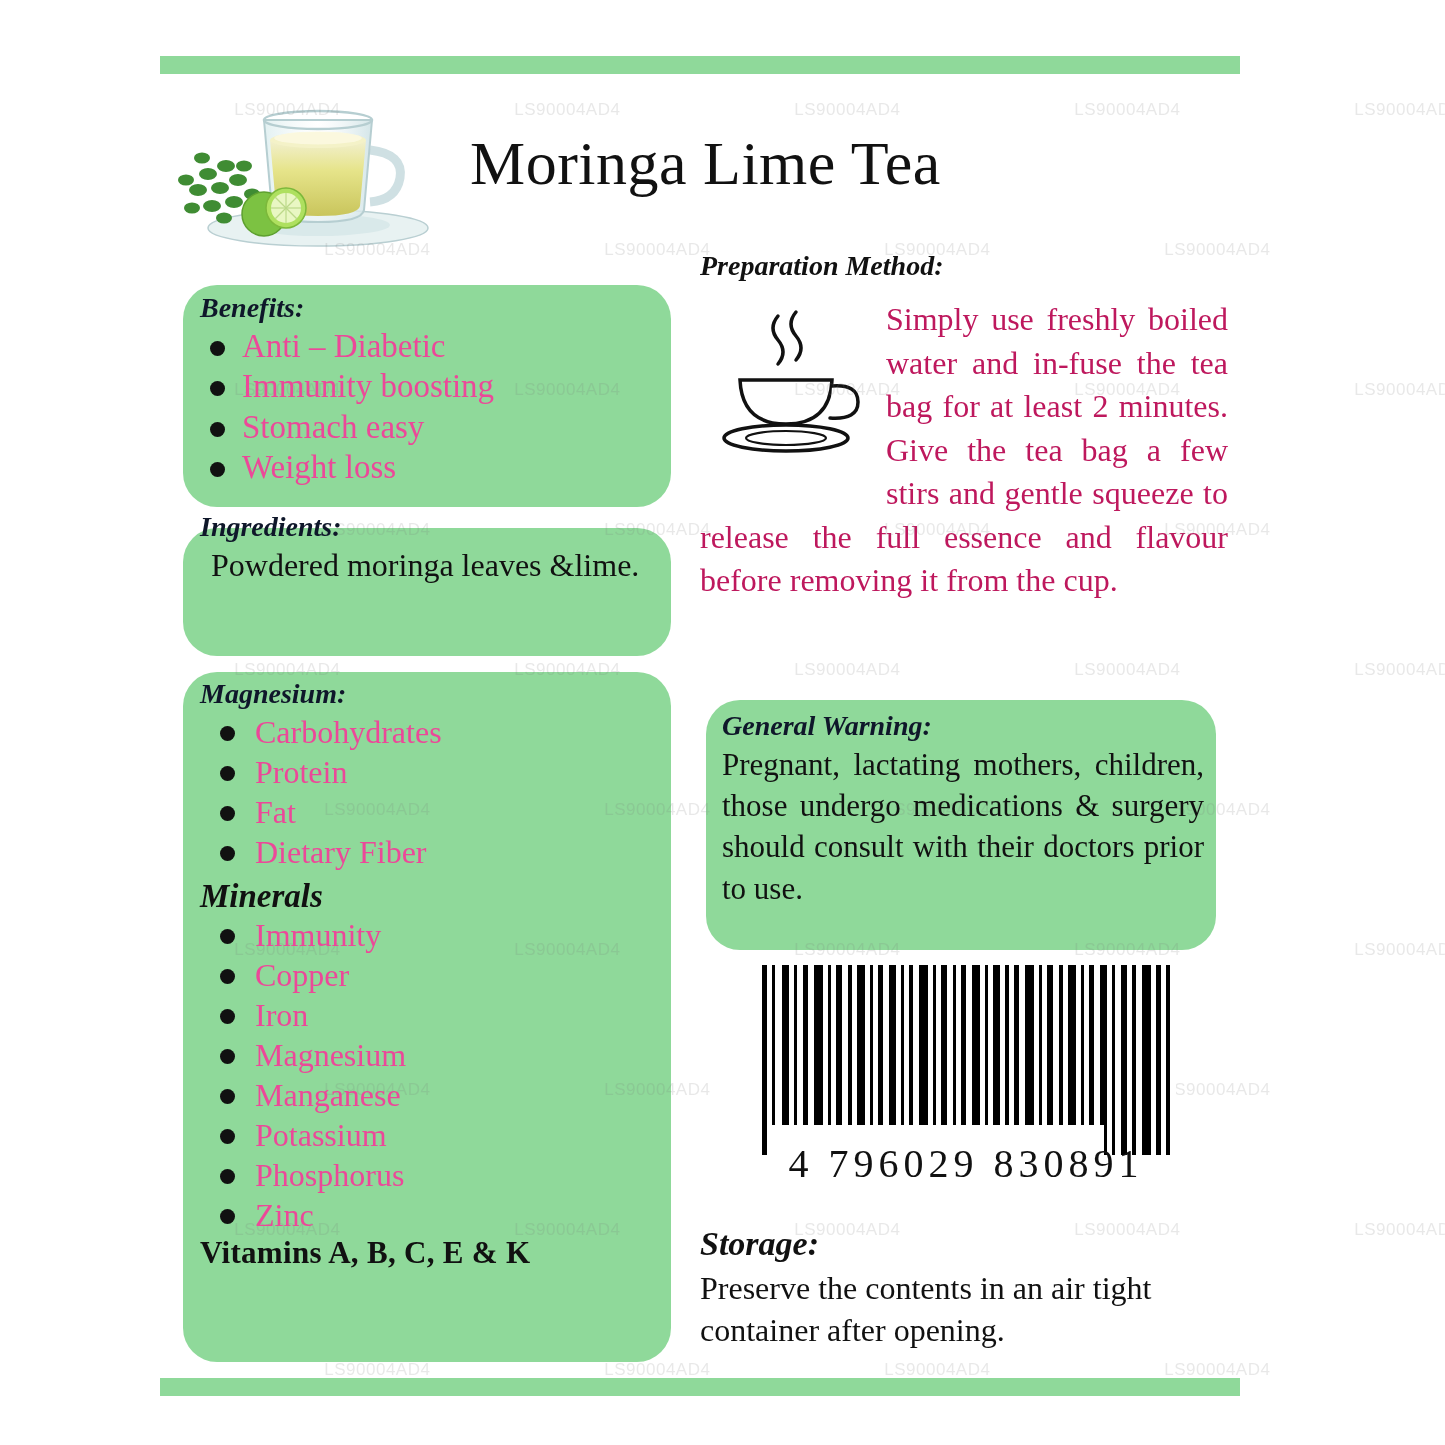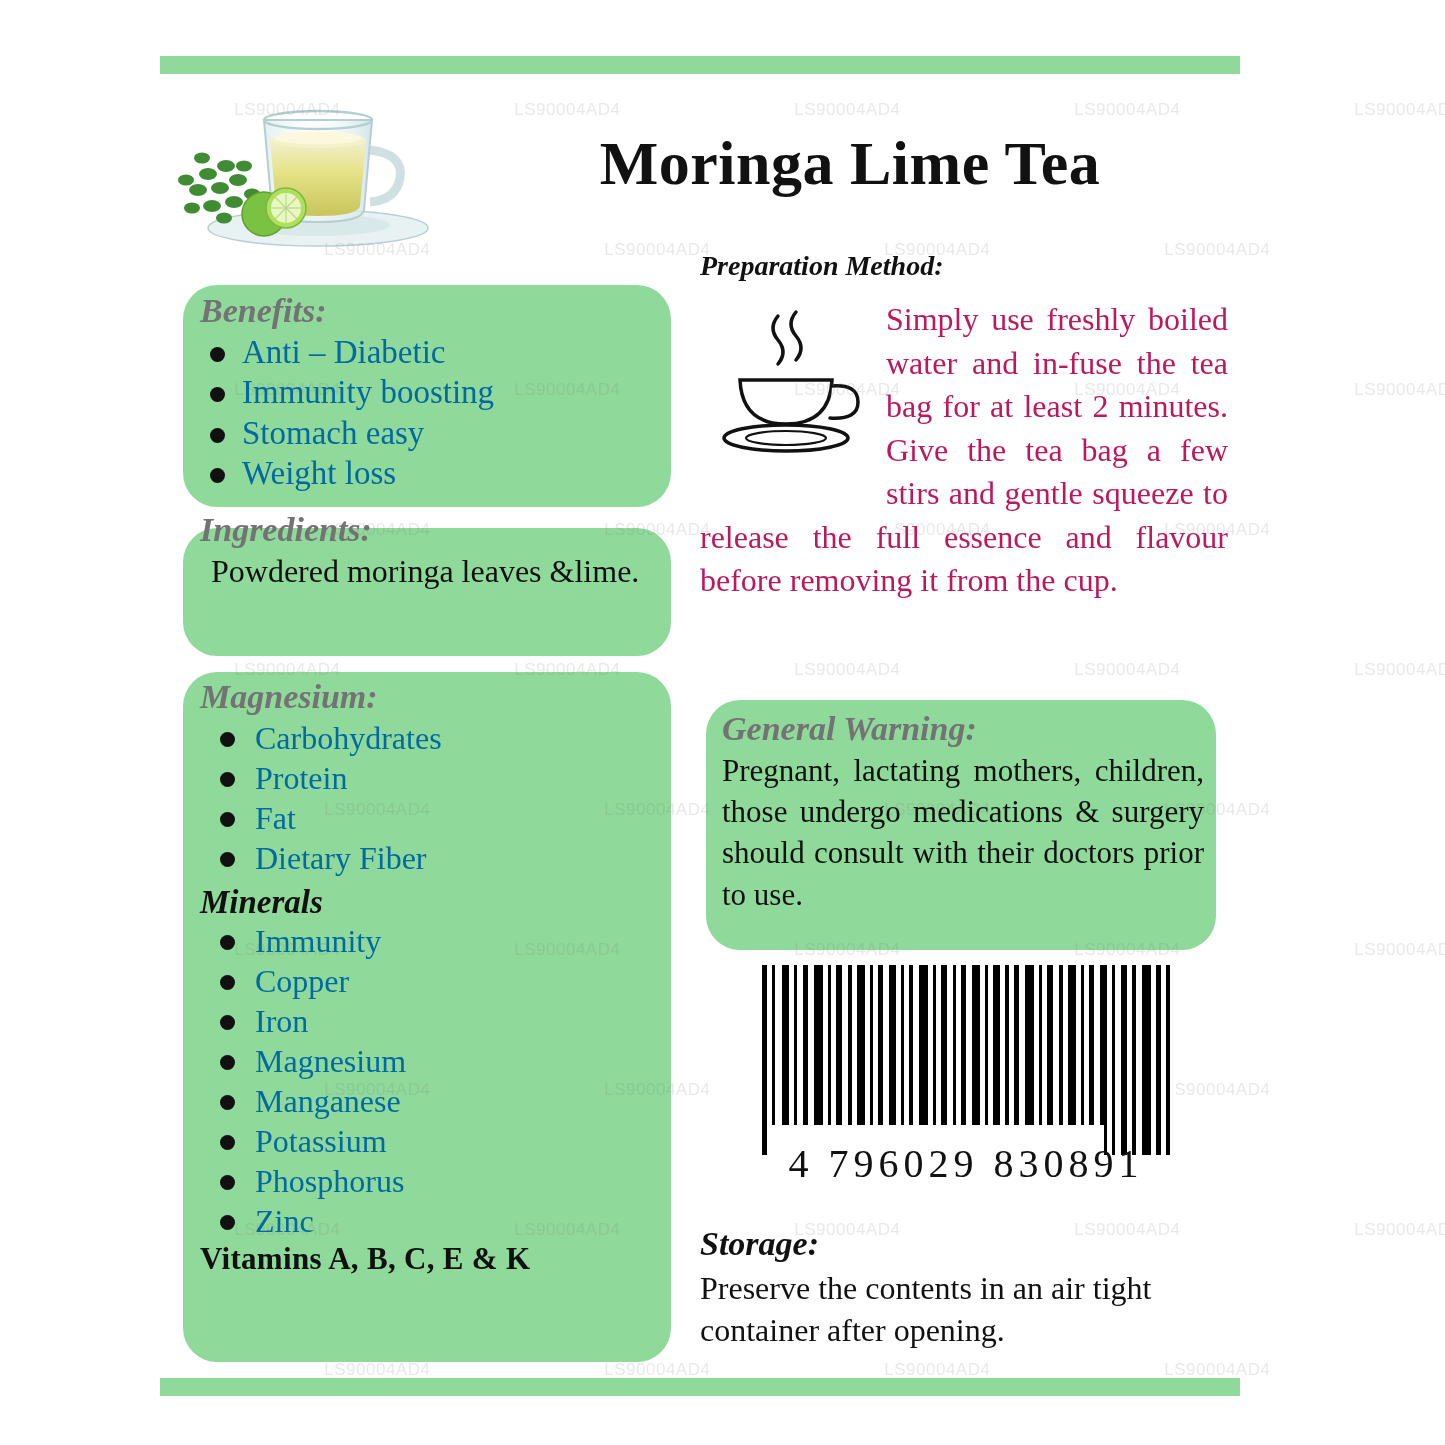--- a/index.html
+++ b/index.html
@@ -49,61 +49,61 @@
     left: 168px;
     top: 78px;
     width: 290px;
     height: 175px;
   }
   .title {
     position: absolute;
     left: 470px;
     top: 128px;
     width: 760px;
-    text-align: center;
+    text-align: left;
     font-size: 62px;
-    font-weight: bold;
+    font-weight: normal;
     color: #111;
     letter-spacing: 0.5px;
   }
 
   
   .panel {
     position: absolute;
     background: #8fd99a;
     border-radius: 34px;
     z-index: 2;
   }
   .panel-inner {
     position: relative;
     z-index: 6;
   }
   .panel-head {
     font-style: italic;
     font-weight: bold;
-    font-size: 34px;
-    color: #737373;
+    font-size: 28px;
+    color: #0f172a;
     margin: 0 0 2px 0;
   }
   .body-text {
     font-size: 32px;
     color: #111;
     line-height: 1.28;
   }
   ul.bullets {
     list-style: none;
     margin: 0;
     padding: 0;
   }
   ul.bullets li {
     position: relative;
     padding-left: 42px;
     font-size: 33px;
     line-height: 1.22;
-    color: #0369a1;
+    color: #ec4899;
   }
   ul.bullets li::before {
     content: "";
     position: absolute;
     left: 10px;
     top: 15px;
     width: 15px;
     height: 15px;
     border-radius: 50%;
     background: #111;

